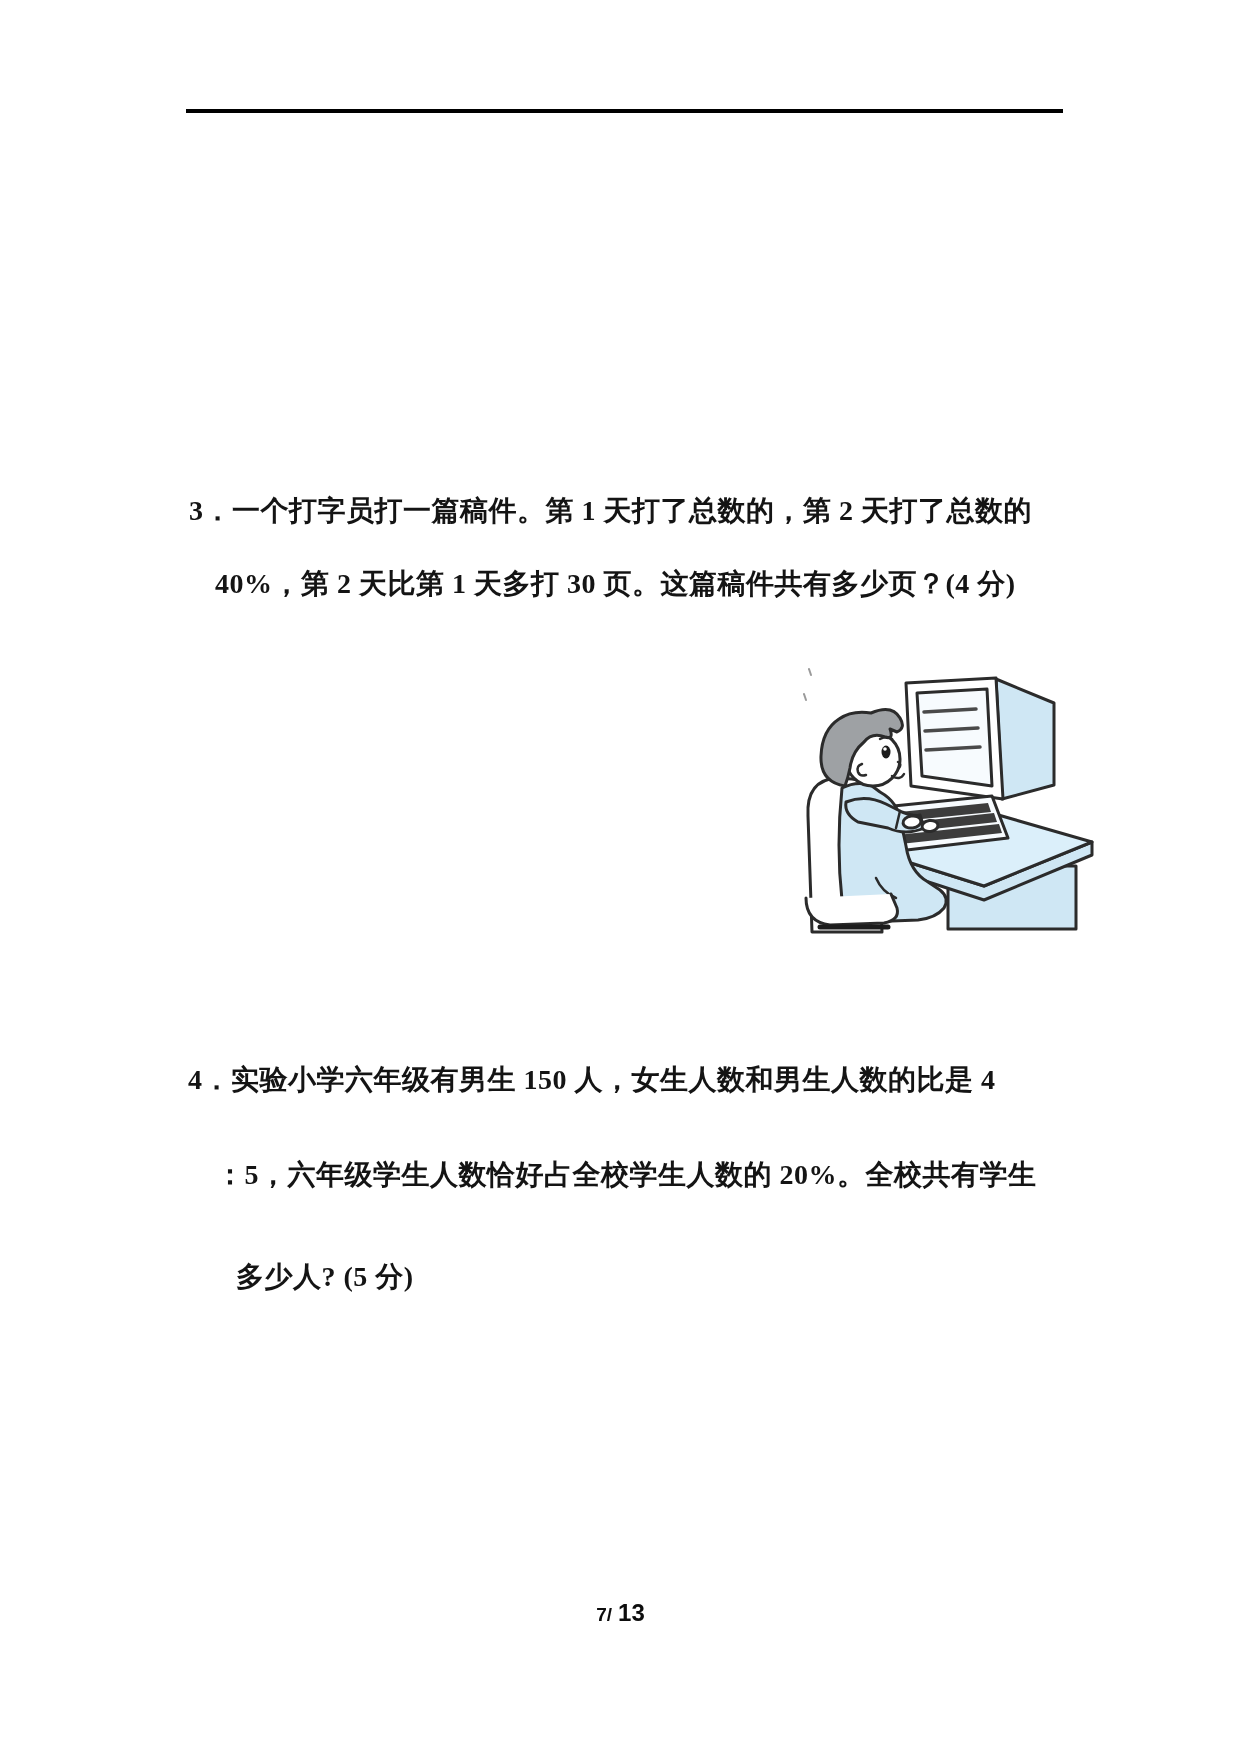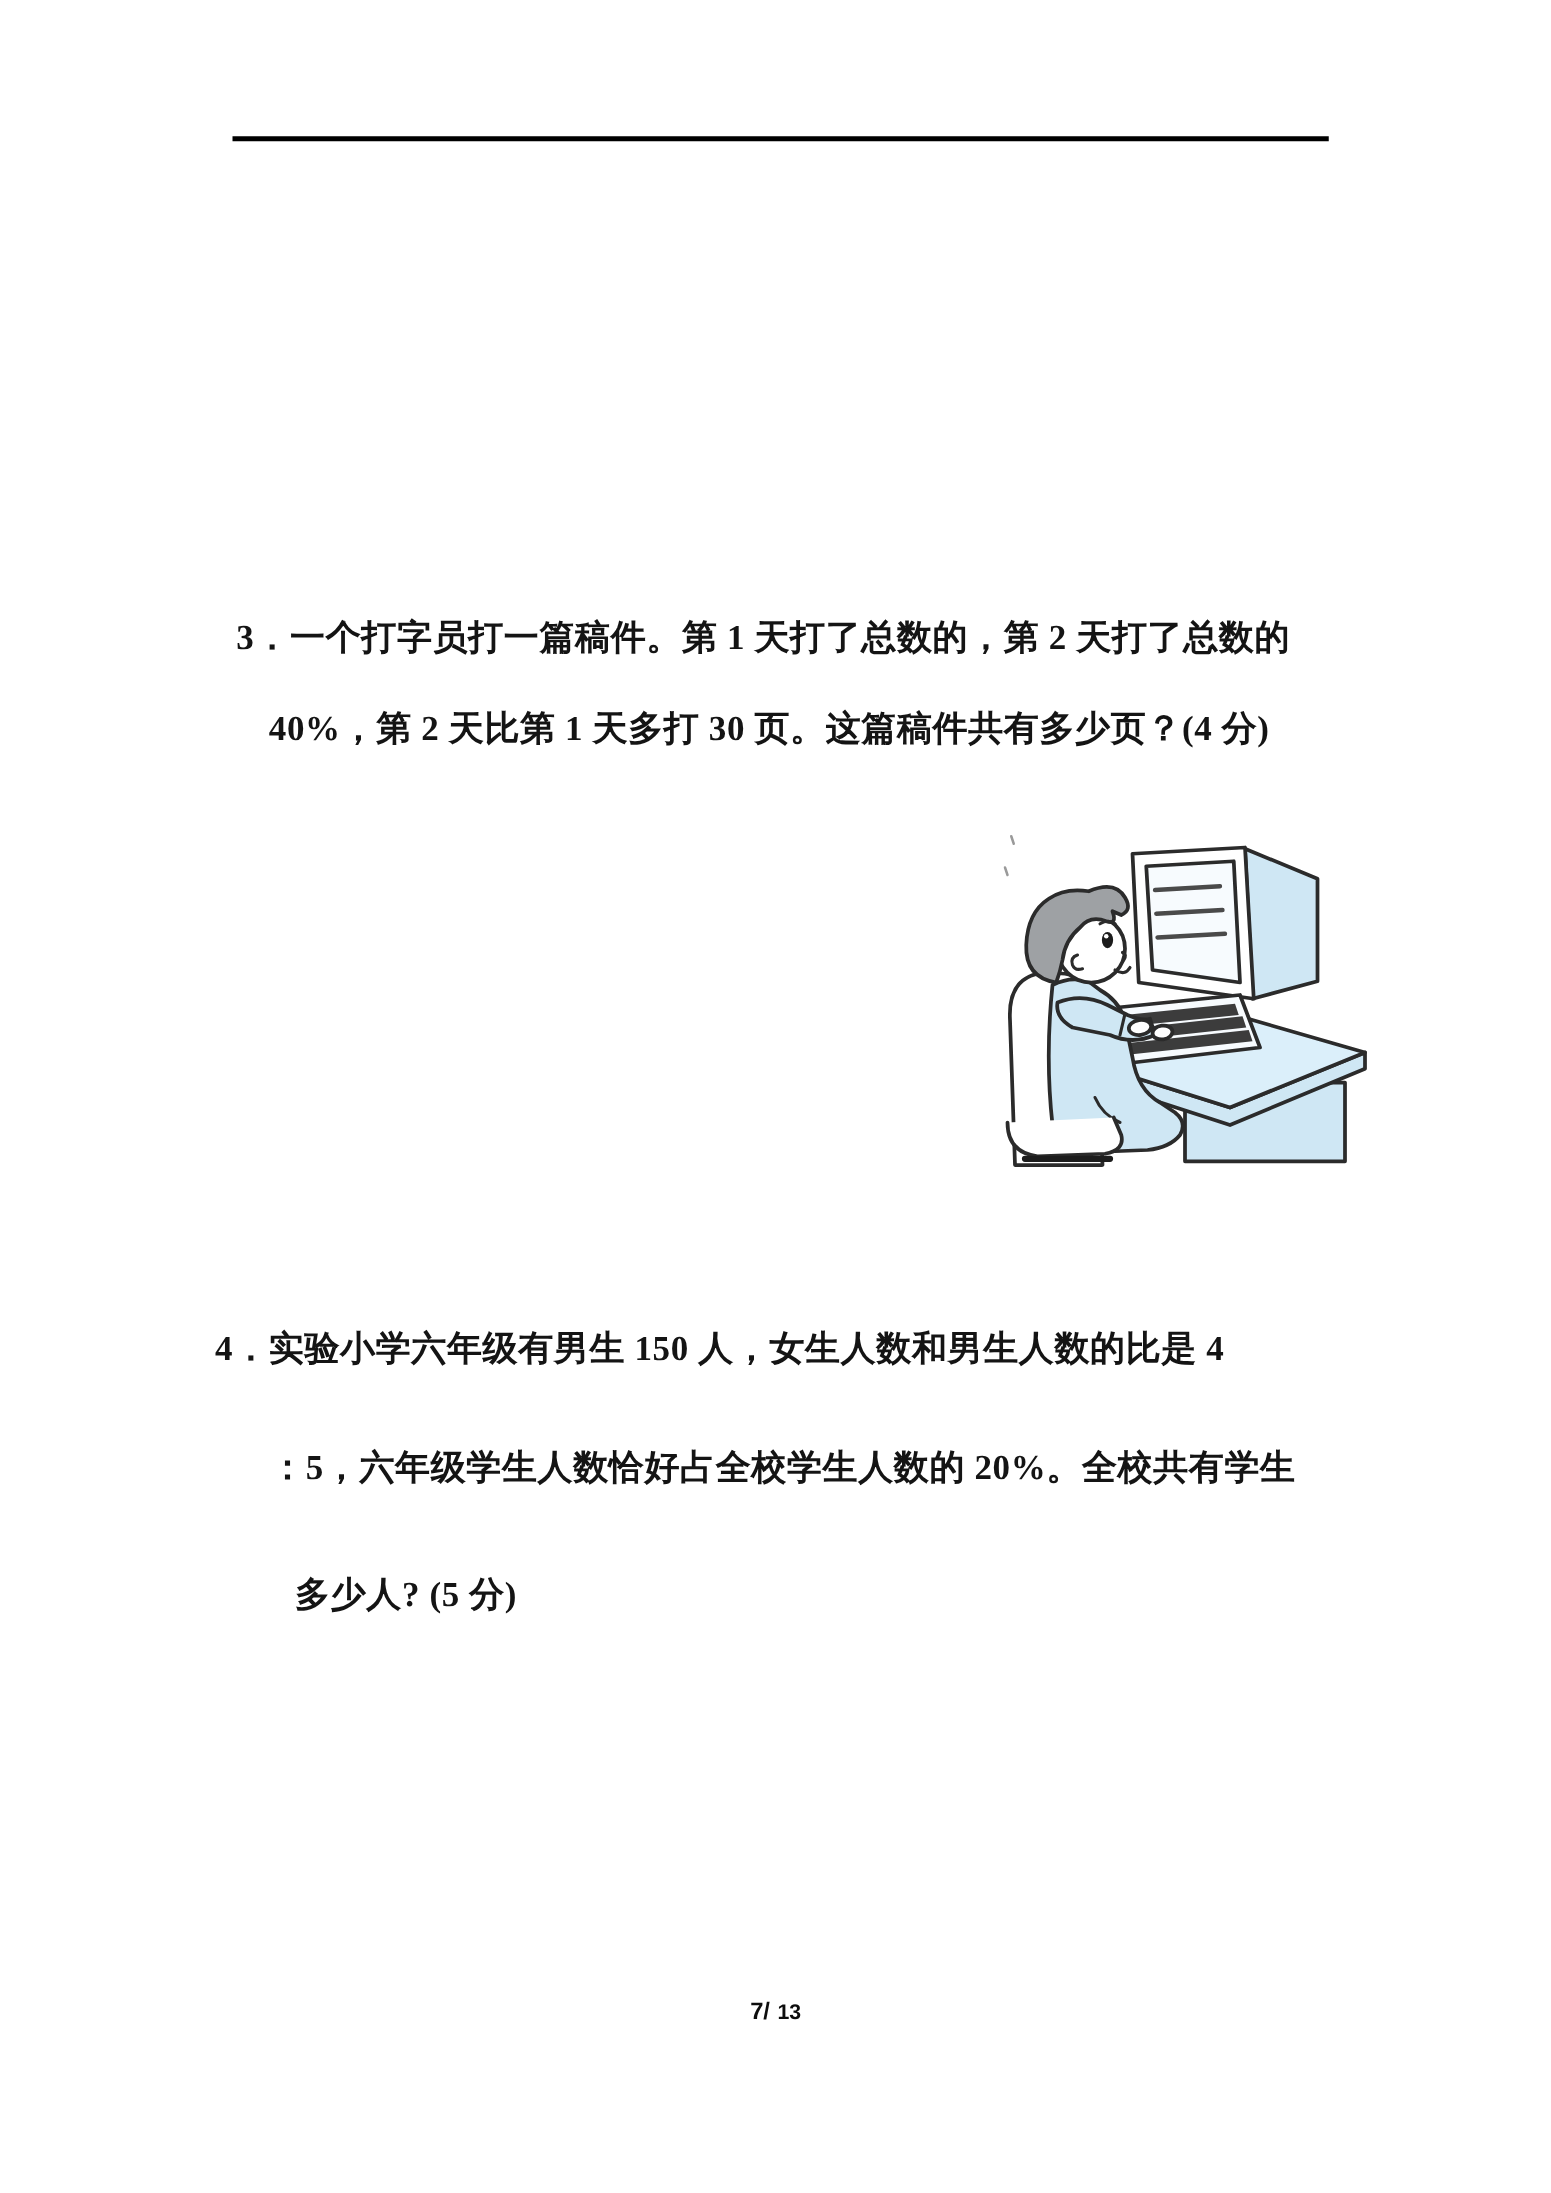--- a/index.html
+++ b/index.html
@@ -30,21 +30,21 @@
     margin:0;
     font-size:28px;
     line-height:1;
     white-space:nowrap;
     letter-spacing:0.5px;
     color:var(--ink);
     font-weight:bold;
   }
   .q3-l1{left:189px;top:497px;}
   .q3-l2{left:215px;top:570px;}
-  .q4-l1{left:172px;top:1066px;}
+  .q4-l1{left:188px;top:1066px;}
   .q4-l2{left:216px;top:1161px;}
   .q4-l3{left:236px;top:1263px;}
   .illustration{
     position:absolute;left:755px;top:648px;
     width:300px;height:272px;
   }
   .illustration svg{display:block;width:100%;height:100%;}
   .s{stroke:var(--ill-outline);stroke-width:3;stroke-linejoin:round;stroke-linecap:round;}
   .s25{stroke:var(--ill-outline);stroke-width:2.5;stroke-linecap:round;fill:none;}
   .f-blue{fill:var(--ill-blue);}
@@ -55,21 +55,21 @@
   .f-key{fill:#3c3c3c;}
   .scr-line{stroke:var(--ill-screen-line);stroke-width:3.5;stroke-linecap:round;}
   .page-footer{
     position:absolute;left:0;right:0;top:1599px;
     display:flex;justify-content:center;align-items:baseline;
     font-family:"Liberation Sans","DejaVu Sans",sans-serif;
     font-weight:bold;color:#0d0d0d;
   }
   .pf-small{font-size:19px;}
   .pf-sep{font-size:19px;margin-right:6px;}
-  .pf-big{font-size:17px;}
+  .pf-big{font-size:24px;}
 </style>
 </head>
 <body>
 
 <div class="sheet">
 
   <div class="top-rule"></div>
 
   <section>
     <p class="qline q3-l1">3．一个打字员打一篇稿件。第 1 天打了总数的，第 2 天打了总数的</p>

